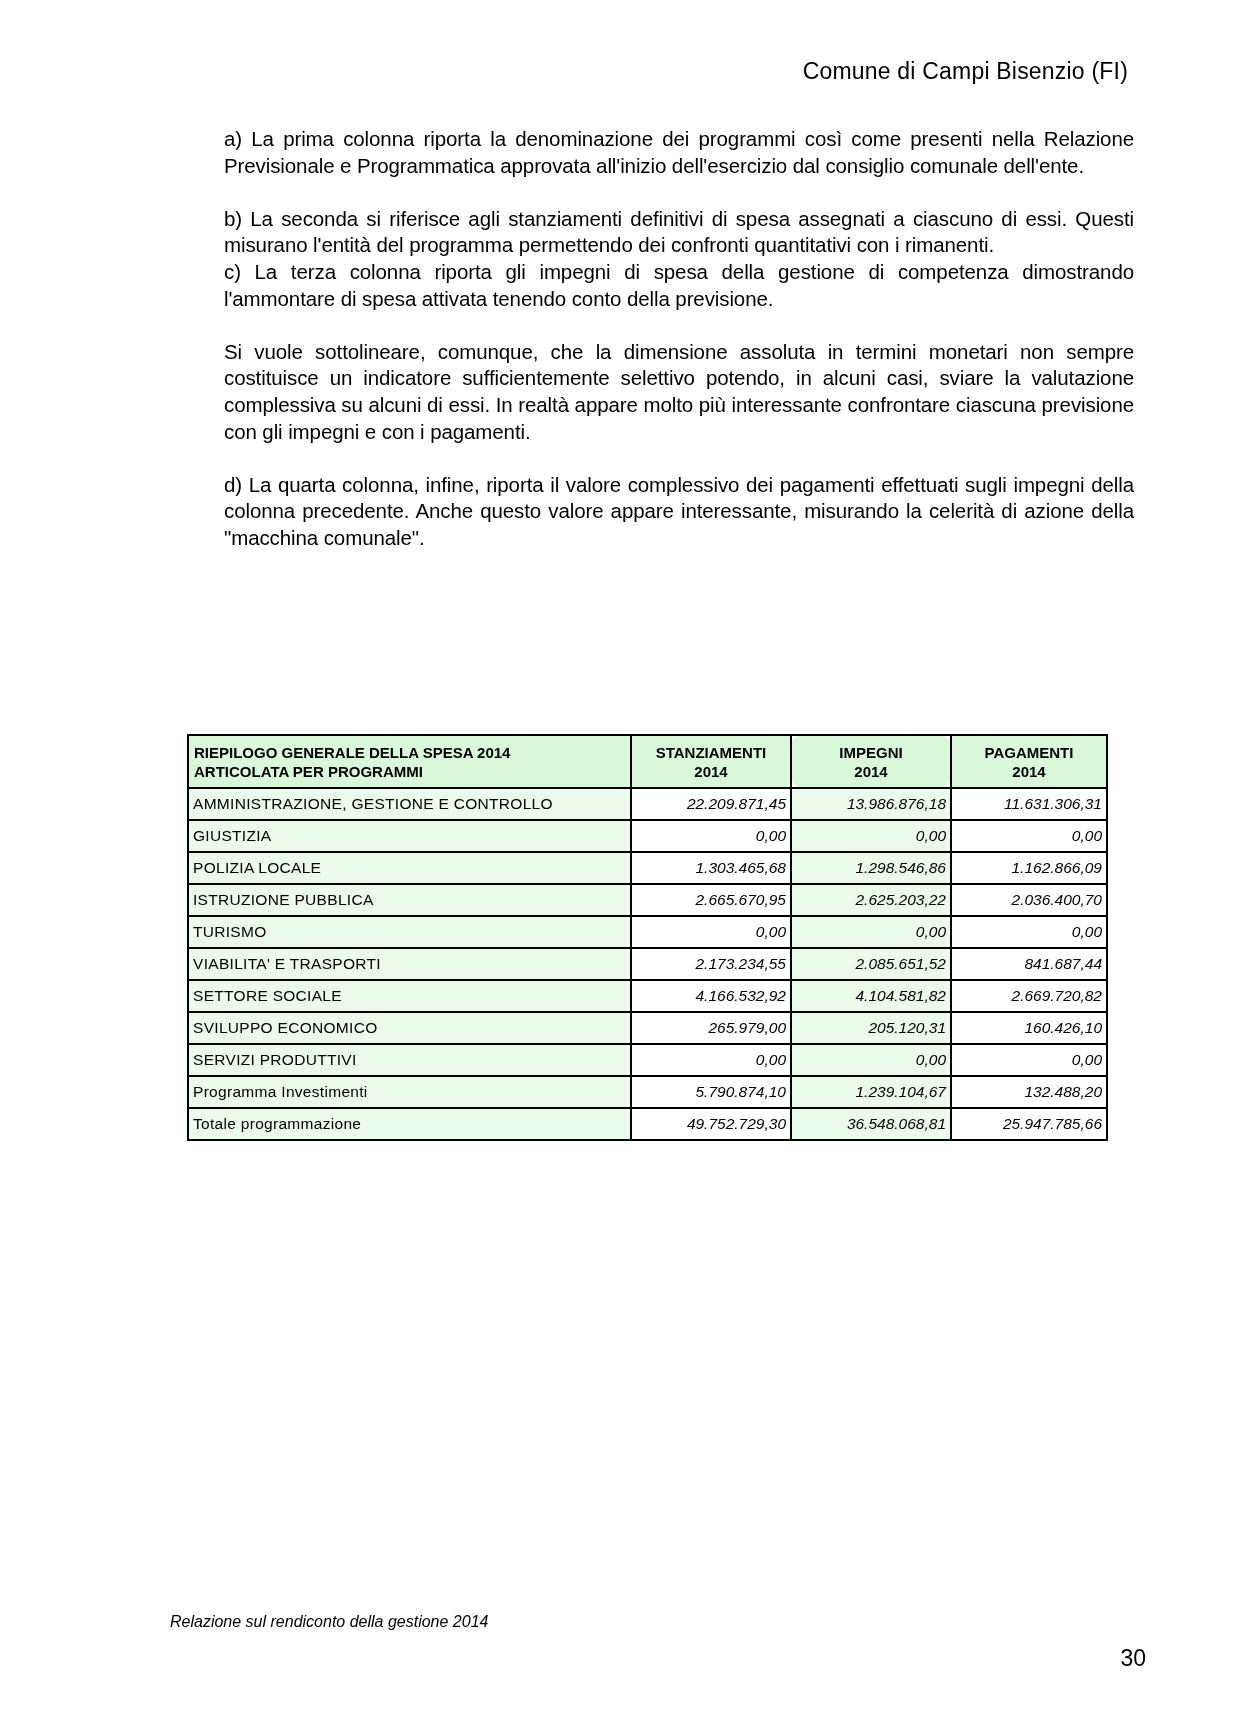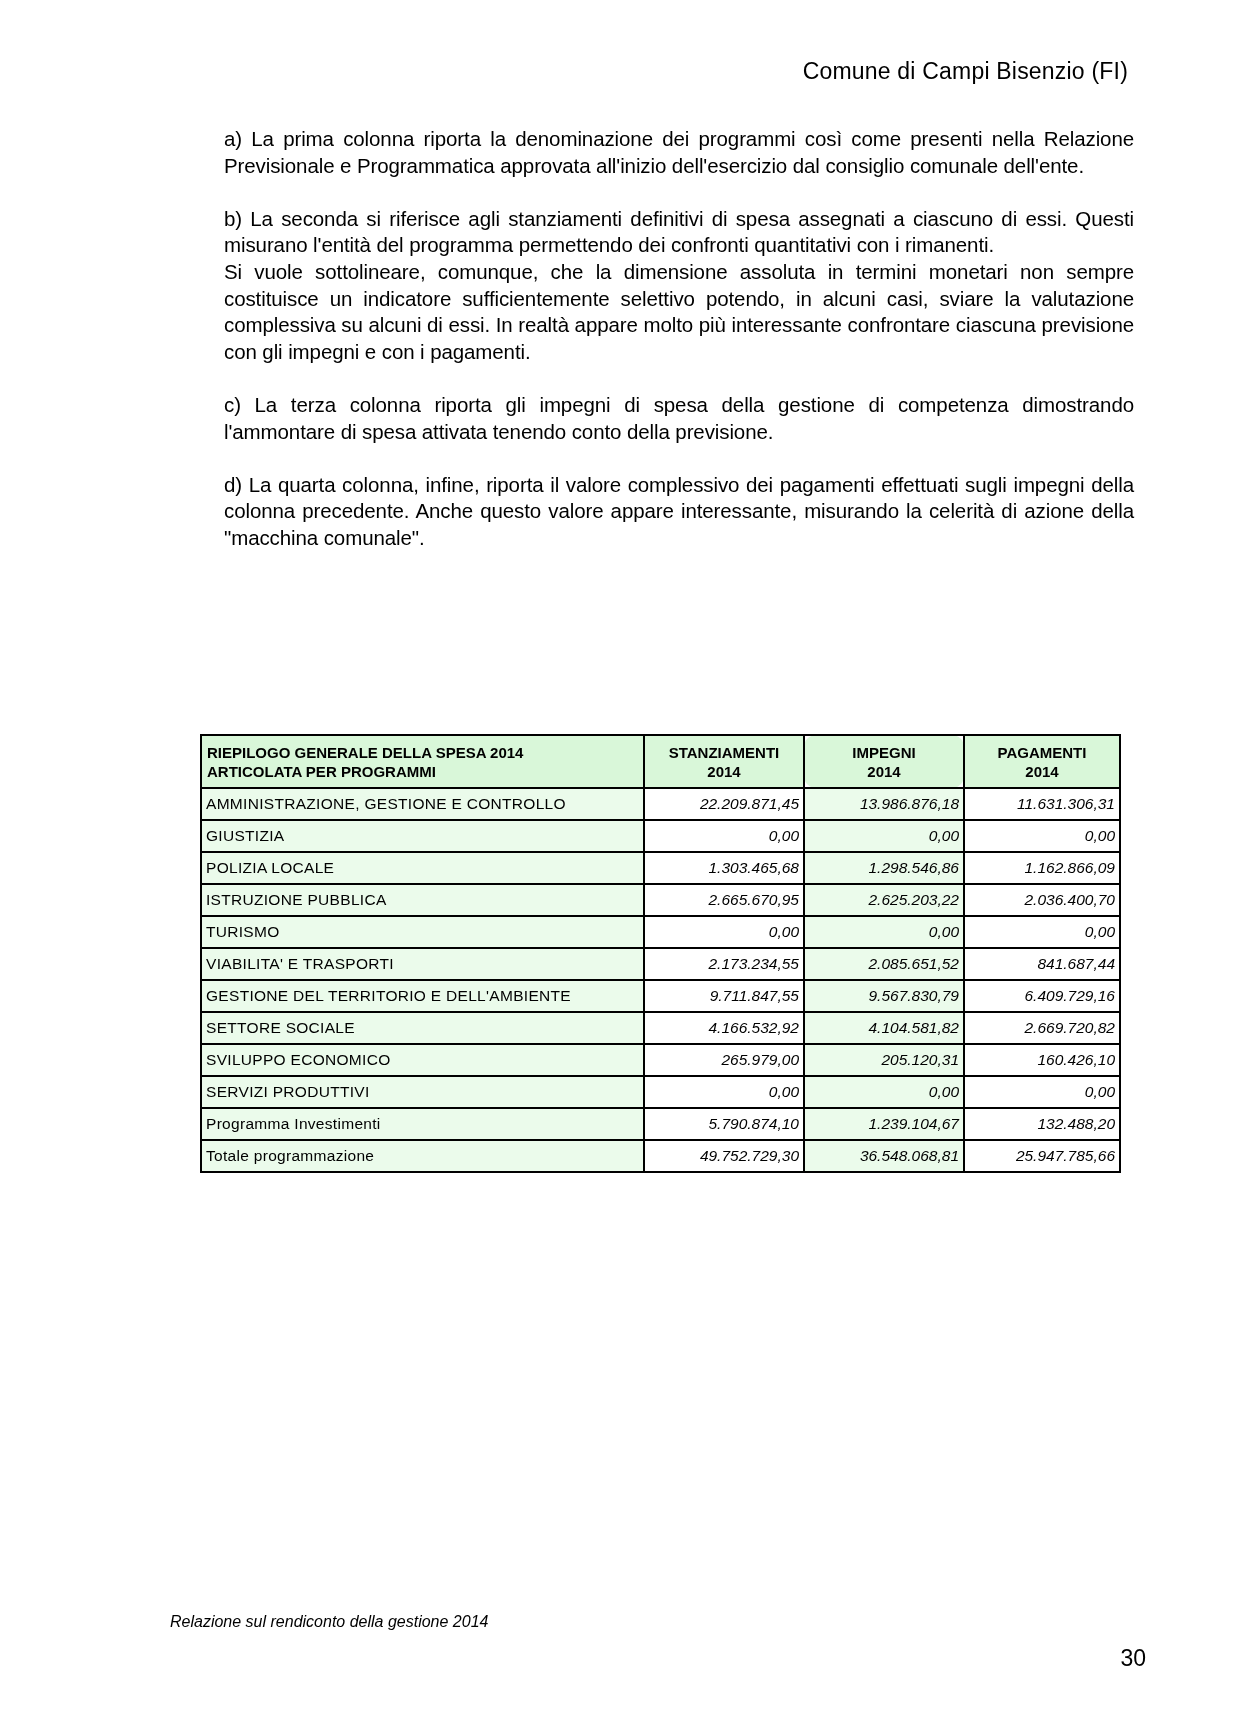--- a/index.html
+++ b/index.html
@@ -5,21 +5,21 @@
   html, body { margin: 0; padding: 0; background: #ffffff; }
   body { width: 1250px; height: 1719px; position: relative; overflow: hidden;
          font-family: "Liberation Sans", "DejaVu Sans", sans-serif; color: #000; }
   .page-header { position: absolute; right: 122px; top: 58px; font-size: 23px;
                  letter-spacing: 0.2px; }
   .body-text { position: absolute; left: 224px; width: 910px; top: 126px;
                font-size: 20.5px; line-height: 26.6px; text-align: justify;
                letter-spacing: -0.1px; }
   .body-text p { margin: 0 0 26.6px 0; }
   .body-text p.tight { margin-bottom: 0; }
-  .tbl-wrap { position: absolute; left: 200px; top: 734px; }
+  .tbl-wrap { position: absolute; left: 187px; top: 734px; }
   table.summary { border-collapse: collapse; font-size: 15.5px; }
   table.summary th, table.summary td { border: 2px solid #000; height: 30px; padding: 0 4px; }
   table.summary th { background: #d9f7d9; font-weight: bold; font-size: 15px; line-height: 19px;
                      height: 51px; vertical-align: middle; }
   table.summary th.first { text-align: left; width: 432px; padding-left: 5px; }
   table.summary th.num { text-align: center; }
   th.c2 { width: 150px; margin-left: 48px; } th.c3 { width: 150px; border-radius: 12px; } th.c4 { width: 146px; }
   td.label { background: #ebfbeb; text-align: left; padding-left: 5px; letter-spacing: 0.3px; }
   td.num { text-align: right; padding-right: 3px; background: #ffffff; font-style: italic; }
   td.num.tint { background: #ebfbeb; }
@@ -27,22 +27,22 @@
   .page-number { position: absolute; right: 104px; top: 1645px; font-size: 23px; }
 </style>
 </head>
 <body>
 
 <div class="page-header">Comune di Campi Bisenzio (FI)</div>
 
 <div class="body-text">
   <p>a) La prima colonna riporta la denominazione dei programmi così come presenti nella Relazione Previsionale e Programmatica approvata all'inizio dell'esercizio dal consiglio comunale dell'ente.</p>
   <p class="tight">b) La seconda si riferisce agli stanziamenti definitivi di spesa assegnati a ciascuno di essi. Questi misurano l'entità del programma permettendo dei confronti quantitativi con i rimanenti.</p>
+  <p>c) La terza colonna riporta gli impegni di spesa della gestione di competenza dimostrando l'ammontare di spesa attivata  tenendo conto della previsione.</p>
   <p>Si vuole sottolineare, comunque, che la dimensione assoluta in termini monetari non sempre costituisce un indicatore sufficientemente selettivo potendo, in alcuni casi, sviare la valutazione complessiva su alcuni di essi. In realtà appare molto più interessante confrontare ciascuna previsione con gli impegni e con i pagamenti.</p>
-  <p>c) La terza colonna riporta gli impegni di spesa della gestione di competenza dimostrando l'ammontare di spesa attivata  tenendo conto della previsione.</p>
   <p>d) La quarta colonna, infine, riporta il valore complessivo dei pagamenti effettuati sugli impegni della colonna precedente. Anche questo valore appare interessante, misurando la celerità di azione della "macchina comunale".</p>
 </div>
 
 <div class="tbl-wrap">
   <table class="summary">
     <thead>
       <tr>
         <th class="first">
           <span>RIEPILOGO GENERALE DELLA SPESA 2014</span><br>
           <span>ARTICOLATA PER PROGRAMMI</span>
@@ -92,26 +92,20 @@
           <td class="num tint">0,00</td>
           <td class="num">0,00</td>
         </tr>
         <tr>
           <td class="label">VIABILITA' E TRASPORTI</td>
           <td class="num">2.173.234,55</td>
           <td class="num tint">2.085.651,52</td>
           <td class="num">841.687,44</td>
         </tr>
         <tr>
-          <td class="label">GESTIONE DEL TERRITORIO E DELL'AMBIENTE</td>
-          <td class="num">9.711.847,55</td>
-          <td class="num tint">9.567.830,79</td>
-          <td class="num">6.409.729,16</td>
-        </tr>
-        <tr>
           <td class="label">SETTORE SOCIALE</td>
           <td class="num">4.166.532,92</td>
           <td class="num tint">4.104.581,82</td>
           <td class="num">2.669.720,82</td>
         </tr>
         <tr>
           <td class="label">SVILUPPO ECONOMICO</td>
           <td class="num">265.979,00</td>
           <td class="num tint">205.120,31</td>
           <td class="num">160.426,10</td>

